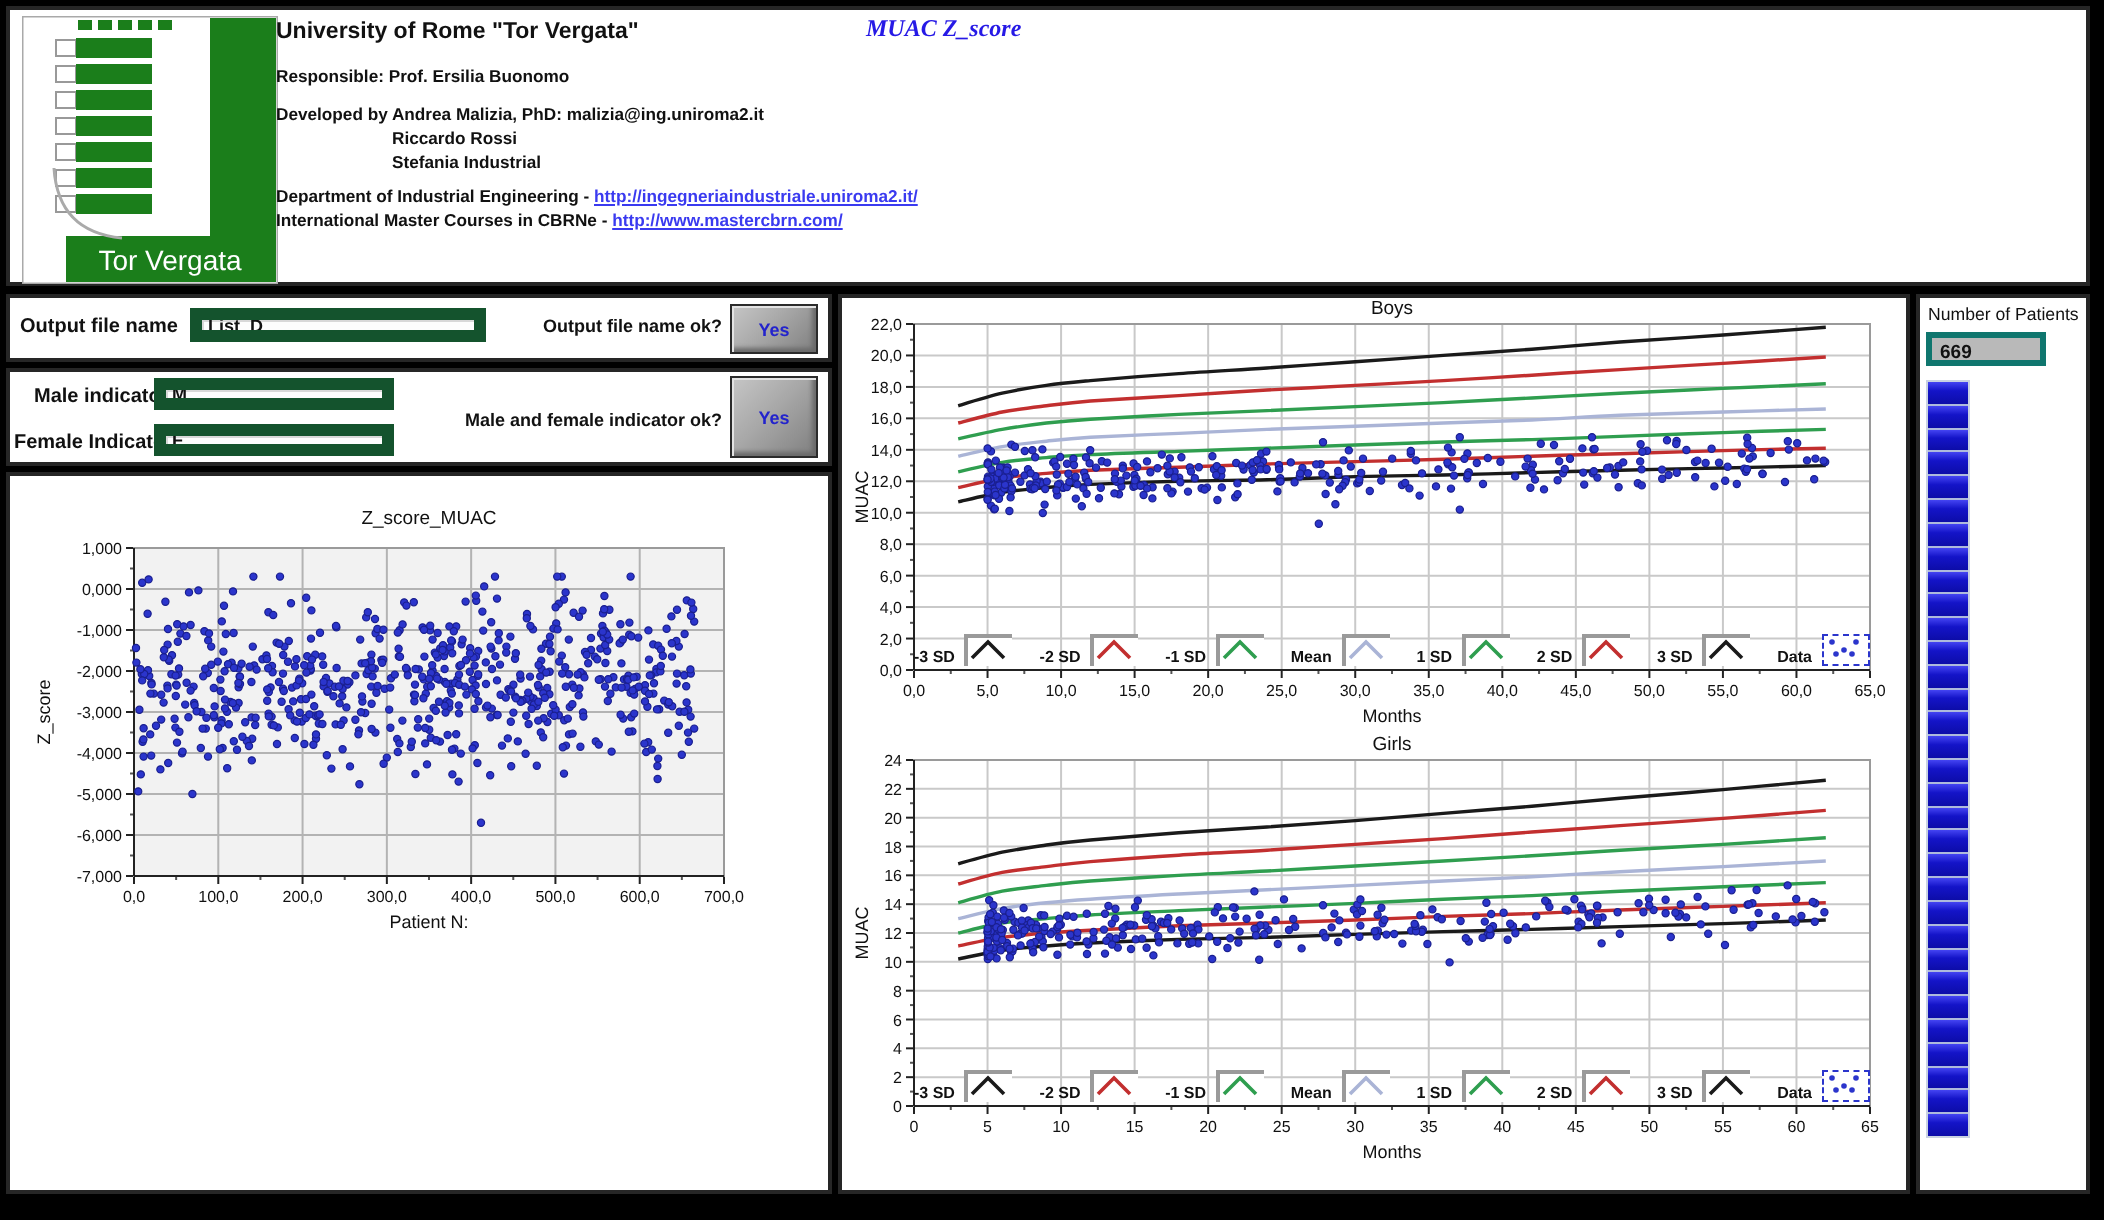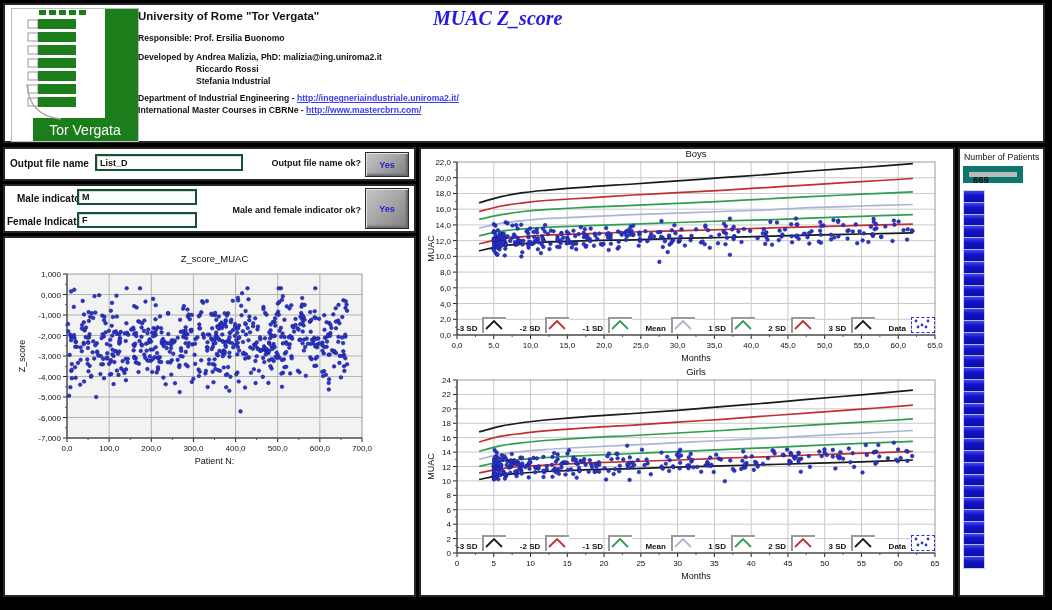--- a/index.html
+++ b/index.html
@@ -9,24 +9,24 @@
   
   #logo-box{position:absolute;left:6px;top:3px;width:140px;height:134px;}
   #header-uni{position:absolute;left:133px;top:5px;font-size:11.5px;font-weight:700;}
   #header-lines{position:absolute;left:133px;top:22px;width:560px;}
   .hl{font-size:8.6px;font-weight:700;line-height:12px;white-space:nowrap;}
   .hl.indent{padding-left:58px;}
   .hl.gap-sm{margin-top:5px;}
   .hl.gap-md{margin-top:7px;}
   .hl a{color:#3a3af0;text-decoration:underline;}
   #app-title{position:absolute;left:428px;top:2px;font-family:"Liberation Serif",serif;
-             font-style:italic;font-weight:700;font-size:20px;color:#2619e6;}
+             font-style:italic;font-weight:700;font-size:12px;color:#2619e6;}
   
   .ctl-label{position:absolute;font-size:10px;font-weight:700;white-space:nowrap;}
-  .ctl-input{position:absolute;background:#fdfdfd;border:2px solid #14532d;
+  .ctl-input{position:absolute;background:#fdfdfd;border:6px solid #14532d;
              box-shadow:inset 1px 1px 0 #d8d8d8;font-family:"Liberation Sans",sans-serif;
              font-size:9px;font-weight:700;padding:0 3px;box-sizing:border-box;color:#111;}
   .q-label{position:absolute;font-size:9px;font-weight:700;text-align:right;white-space:nowrap;}
   .yes-btn{position:absolute;background:linear-gradient(135deg,#c6c6c6 0%,#a8a8a8 45%,#7f7f7f 100%);
            border:1px solid #2b2b2b;box-shadow:inset 1px 1px 0 #e3e3e3, inset -2px -2px 2px #6a6a6a;
            color:#2323cc;font-size:9px;font-weight:700;font-family:"Liberation Sans",sans-serif;
            display:flex;align-items:center;justify-content:center;cursor:pointer;box-sizing:border-box;}
   
   .chart-host{position:absolute;}
   .chart-svg{position:absolute;left:0;top:0;}
@@ -36,21 +36,21 @@
   .legend{position:absolute;display:flex;justify-content:space-between;align-items:center;height:18px;}
   .lg-item{display:flex;align-items:flex-end;gap:5px;cursor:pointer;}
   .lg-label{font-size:8px;font-weight:700;color:#111;white-space:nowrap;}
   .lg-icon{display:inline-block;width:22px;height:14px;background:#fff;
            border-top:2px solid #9a9a9a;border-left:2px solid #9a9a9a;}
   .lg-icon.data{border:1px dashed #2b35cc;}
   .lg-icon svg{display:block;}
   
   #patients-label{position:absolute;left:4px;top:3px;font-size:8.8px;font-weight:400;white-space:nowrap;}
   #patients-value{position:absolute;left:3px;top:17px;width:60px;height:17px;background:#b9b9b9;
-                  border:6px solid #0f766e;font-size:9.5px;font-weight:700;padding:2px 0 0 4px;box-sizing:border-box;}
+                  border:3px solid #0f766e;font-size:9.5px;font-weight:700;padding:2px 0 0 4px;box-sizing:border-box;}
   #patients-bar{position:absolute;left:3px;top:41px;width:20px;height:377px;
                 display:flex;flex-direction:column;border:1px solid #c9d2e2;background:#dfe5f0;}
   .bar-seg{flex:1;background:linear-gradient(180deg,#4444f2 0%,#1414c8 40%,#0d0da8 100%);
            border-bottom:1px solid #aebadc;}
   .bar-seg:last-child{border-bottom:none;}
 </style>
 </head>
 <body>
 
 <div class="panel" style="left:3px;top:3px;width:1042px;height:140px;">

